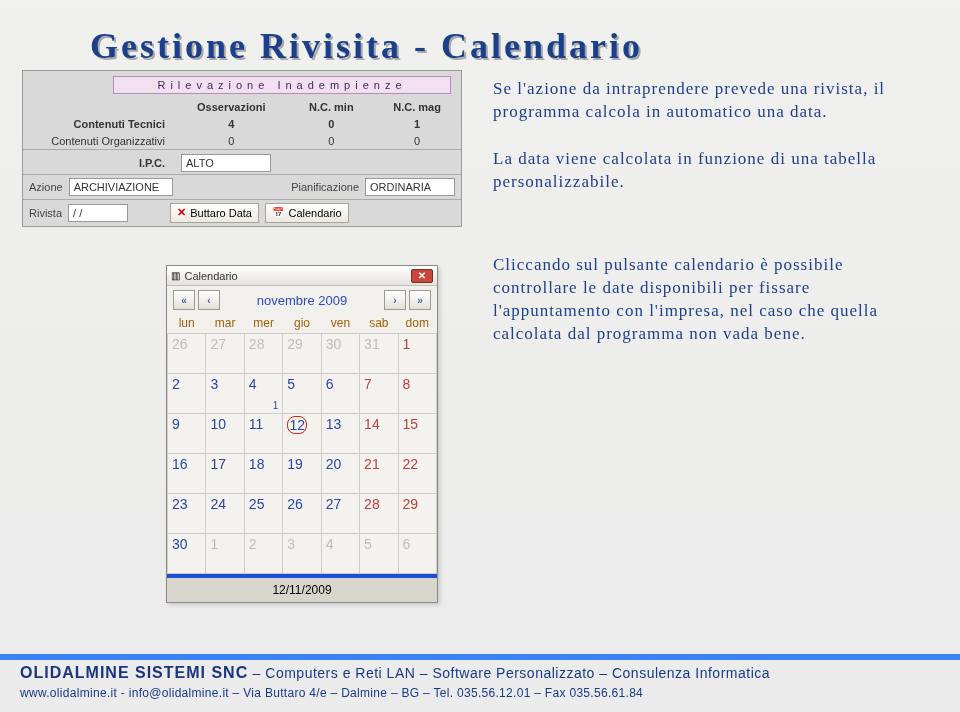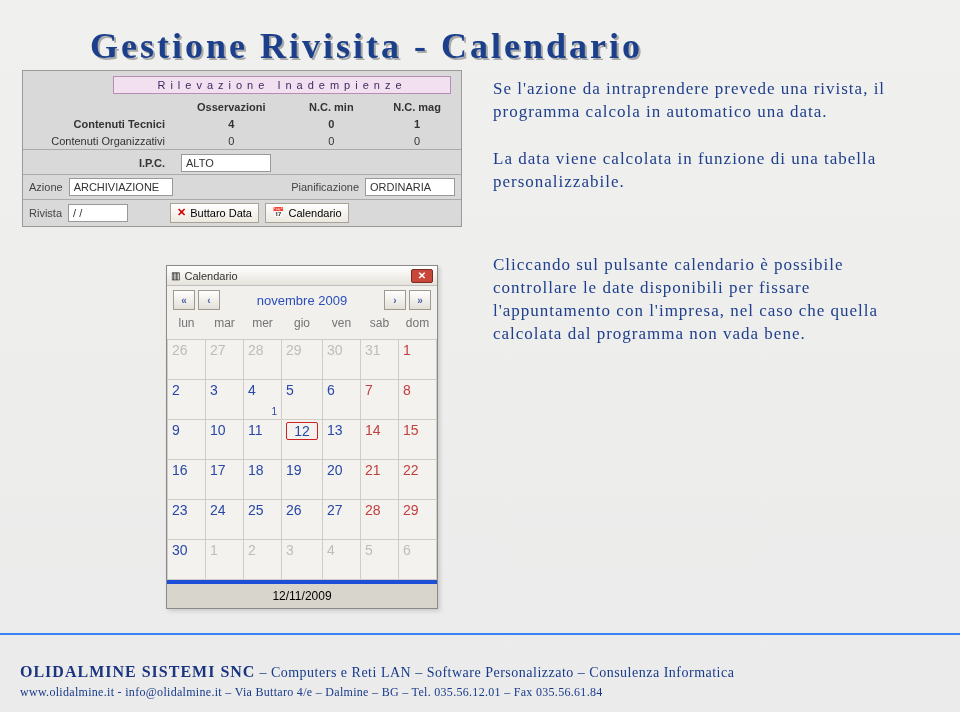--- a/index.html
+++ b/index.html
@@ -106,40 +106,40 @@
     background: linear-gradient(#fff,#e3e0d8);
     border:1px solid #9d9a90;
     width: 22px; height: 20px;
     font-size: 10px; font-weight:bold; color:#4a61a5;
     display:inline-flex;align-items:center;justify-content:center;
   }
   .nav-pair { display:flex; gap:3px;}
   .cal-month { color:#2a4dbb; font-size:13px; }
   .cal-grid { width: 100%; border-collapse: collapse; }
   .cal-grid th {
-    font-weight: normal; font-size: 12px; color:#737373;
-    padding: 4px 0 9px; text-align: center;
+    font-weight: normal; font-size: 12px; color:#a16207;
+    padding: 4px 0 3px; text-align: center;
   }
   .cal-grid td {
     width: 14.28%; height: 40px;
     border: 1px solid #cfcdc6;
     font-size: 14px;
     padding: 2px 4px 0 4px;
     vertical-align: top;
     background:#f4f2ee;
     position: relative;
   }
   .cal-grid td .n { color:#2747a7; }
   .cal-grid td.other .n { color:#bdbdbd; }
   .cal-grid td.weekend .n { color:#c13e3e; }
   .cal-grid td.today .n {
     display:inline-block;
     border: 1px solid #c22;
-    border-radius: 2px;
-    width: 32px; height: 18px; text-align:center;
+    border-radius: 8px;
+    width: 20px; height: 18px; text-align:center;
   }
   .cal-grid td .mark {
     position: absolute; right: 4px; bottom: 2px;
     font-size: 10px; color:#2747a7;
   }
   .cal-foot {
     background:#d8d5cc;
     text-align:center;
     font-size:12px;
     padding: 5px 0;
@@ -157,23 +157,23 @@
     letter-spacing: 1px;
     line-height: 1.35;
   }
   .body-text p { margin-bottom: 24px; }
 
   
   .footer {
     position: absolute;
     left: 0; bottom: 0;
     width: 100%;
-    border-top: 2px solid #3b82f6;
-    padding: 28px 20px 12px;
-    font-family: Liberation Serif, serif;
+    border-top: 6px solid #3b82f6;
+    padding: 4px 20px 12px;
+    font-family: Liberation Sans, sans-serif;
   }
   .footer-top {
     color: #173a8a;
     font-size: 14px;
     letter-spacing: .5px;
     margin-bottom: 4px;
   }
   .footer-logo { font-weight:bold; font-size: 16px; color:#1a3480; letter-spacing:1px;}
   .footer-bottom {
     color: #173a8a;

